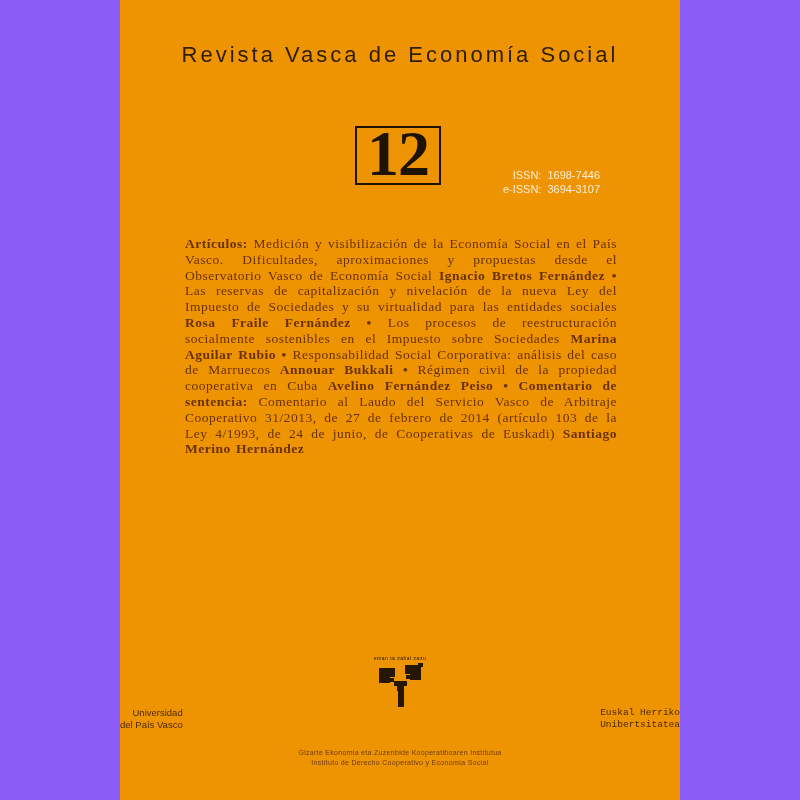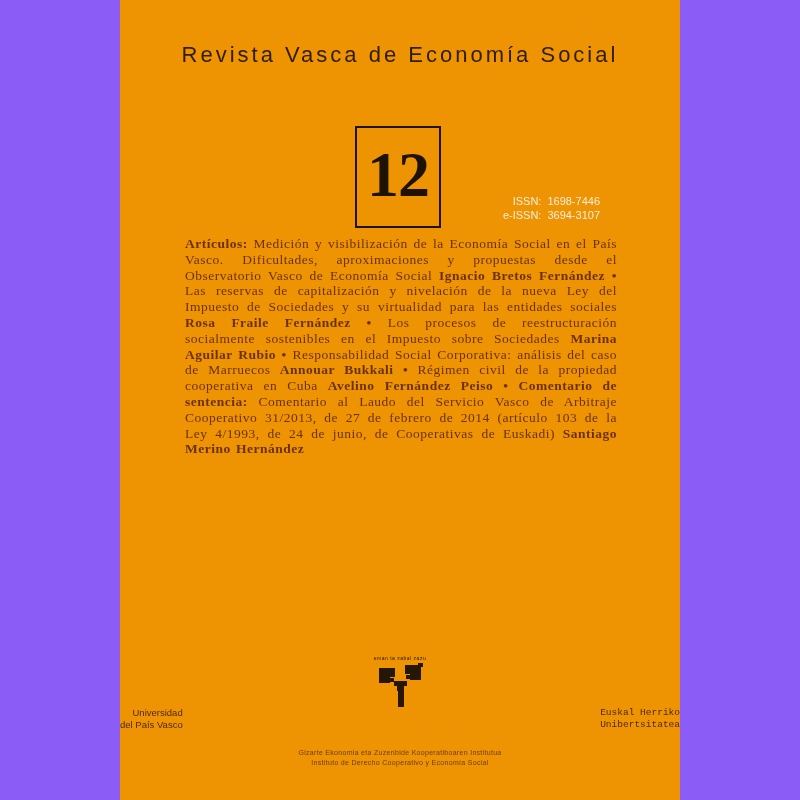--- a/index.html
+++ b/index.html
@@ -27,32 +27,32 @@
   
   .masthead{position:absolute;top:42px;left:0;width:100%;text-align:center;color:var(--title-dark);}
   .title-es{
     font-size:22px;font-weight:400;letter-spacing:3px;white-space:nowrap;
   }
   .title-eu{
     font-size:22px;font-weight:700;letter-spacing:1px;white-space:nowrap;margin-top:2px;
   }
   
   .issue-box{
-    position:absolute;left:235px;top:126px;width:86px;height:102px;
+    position:absolute;left:235px;top:126px;width:86px;height:59px;
     border:2px solid var(--number-dark);
     display:flex;align-items:center;justify-content:center;
   }
   .issue-number{
     font-family:"Liberation Serif",serif;font-weight:700;
     font-size:64px;line-height:1;color:var(--number-dark);letter-spacing:-1px;
     padding-bottom:4px;
   }
   
   .issn-block{
-    position:absolute;left:310px;top:195px;width:170px;
+    position:absolute;left:310px;top:169px;width:170px;
     color:var(--issn-cream);font-size:11px;line-height:13.5px;
   }
   .issn-line{display:flex;justify-content:flex-end;gap:6px;white-space:nowrap;}
   
   .articles{
     position:absolute;left:65px;top:236px;width:432px;
     font-family:Liberation Serif, serif;font-size:13.5px;line-height:15.8px;
     letter-spacing:0.5px;word-spacing:1.5px;text-align:justify;
     color:var(--article-brown);
   }

